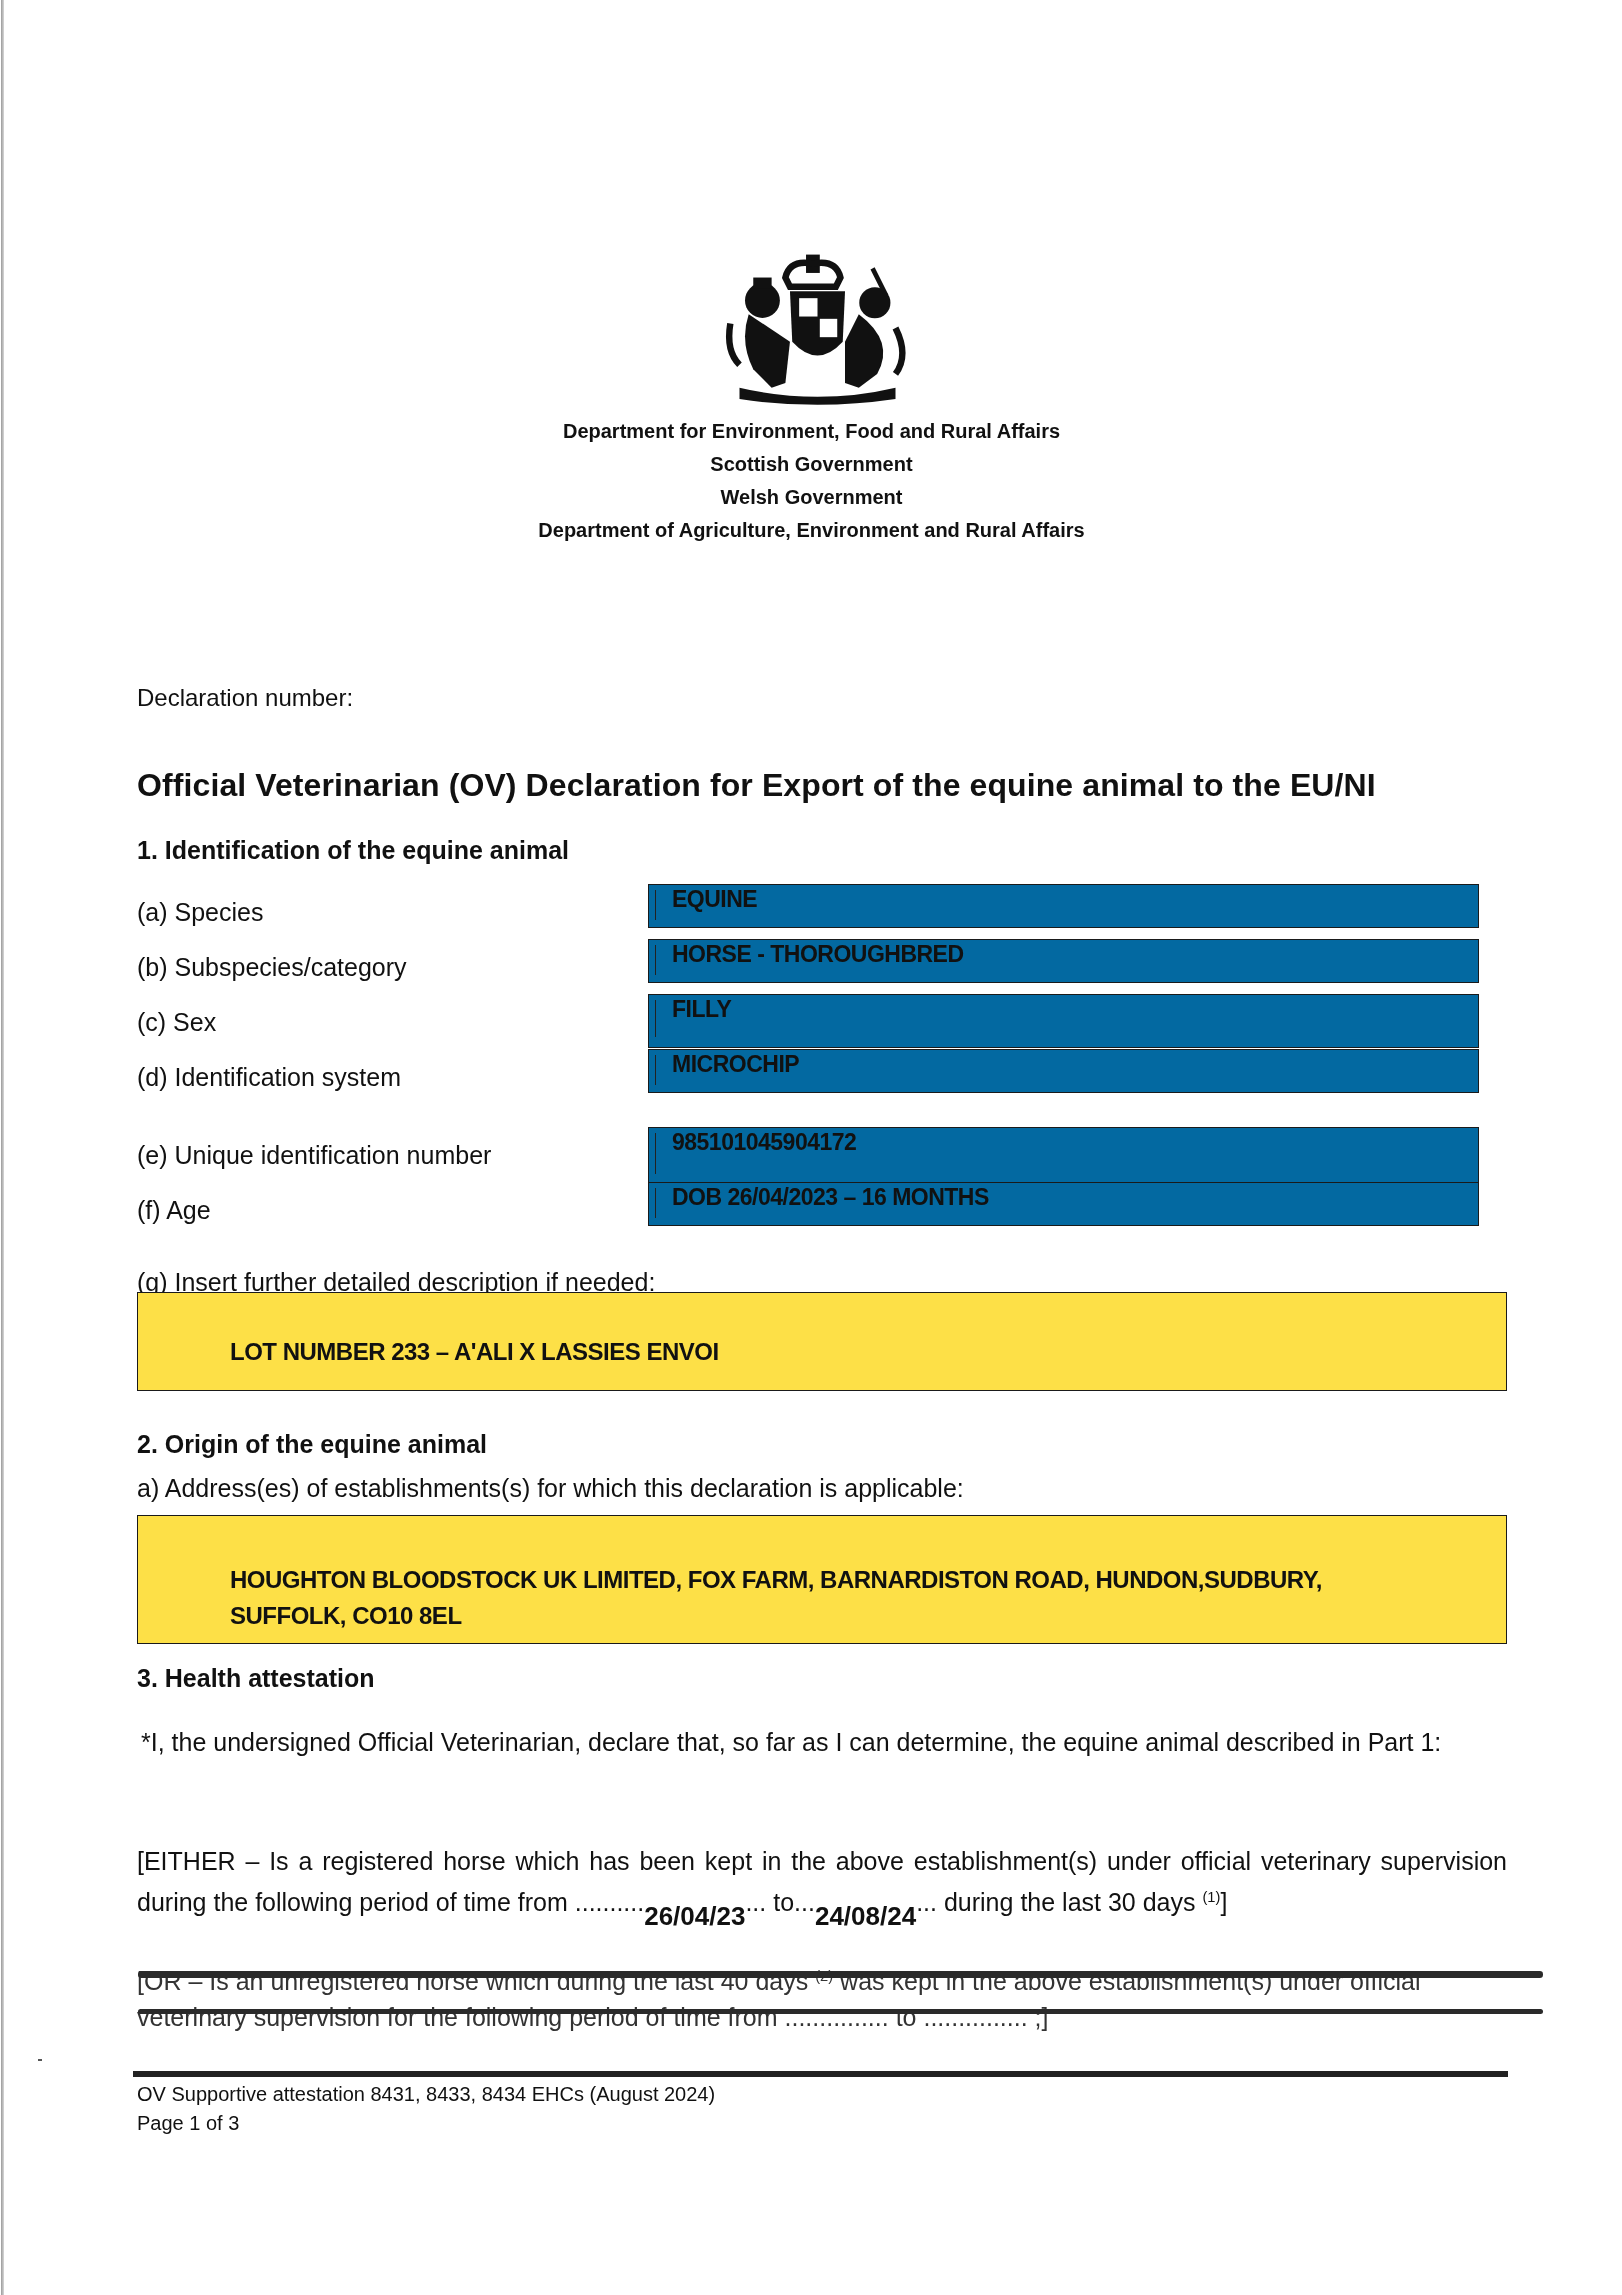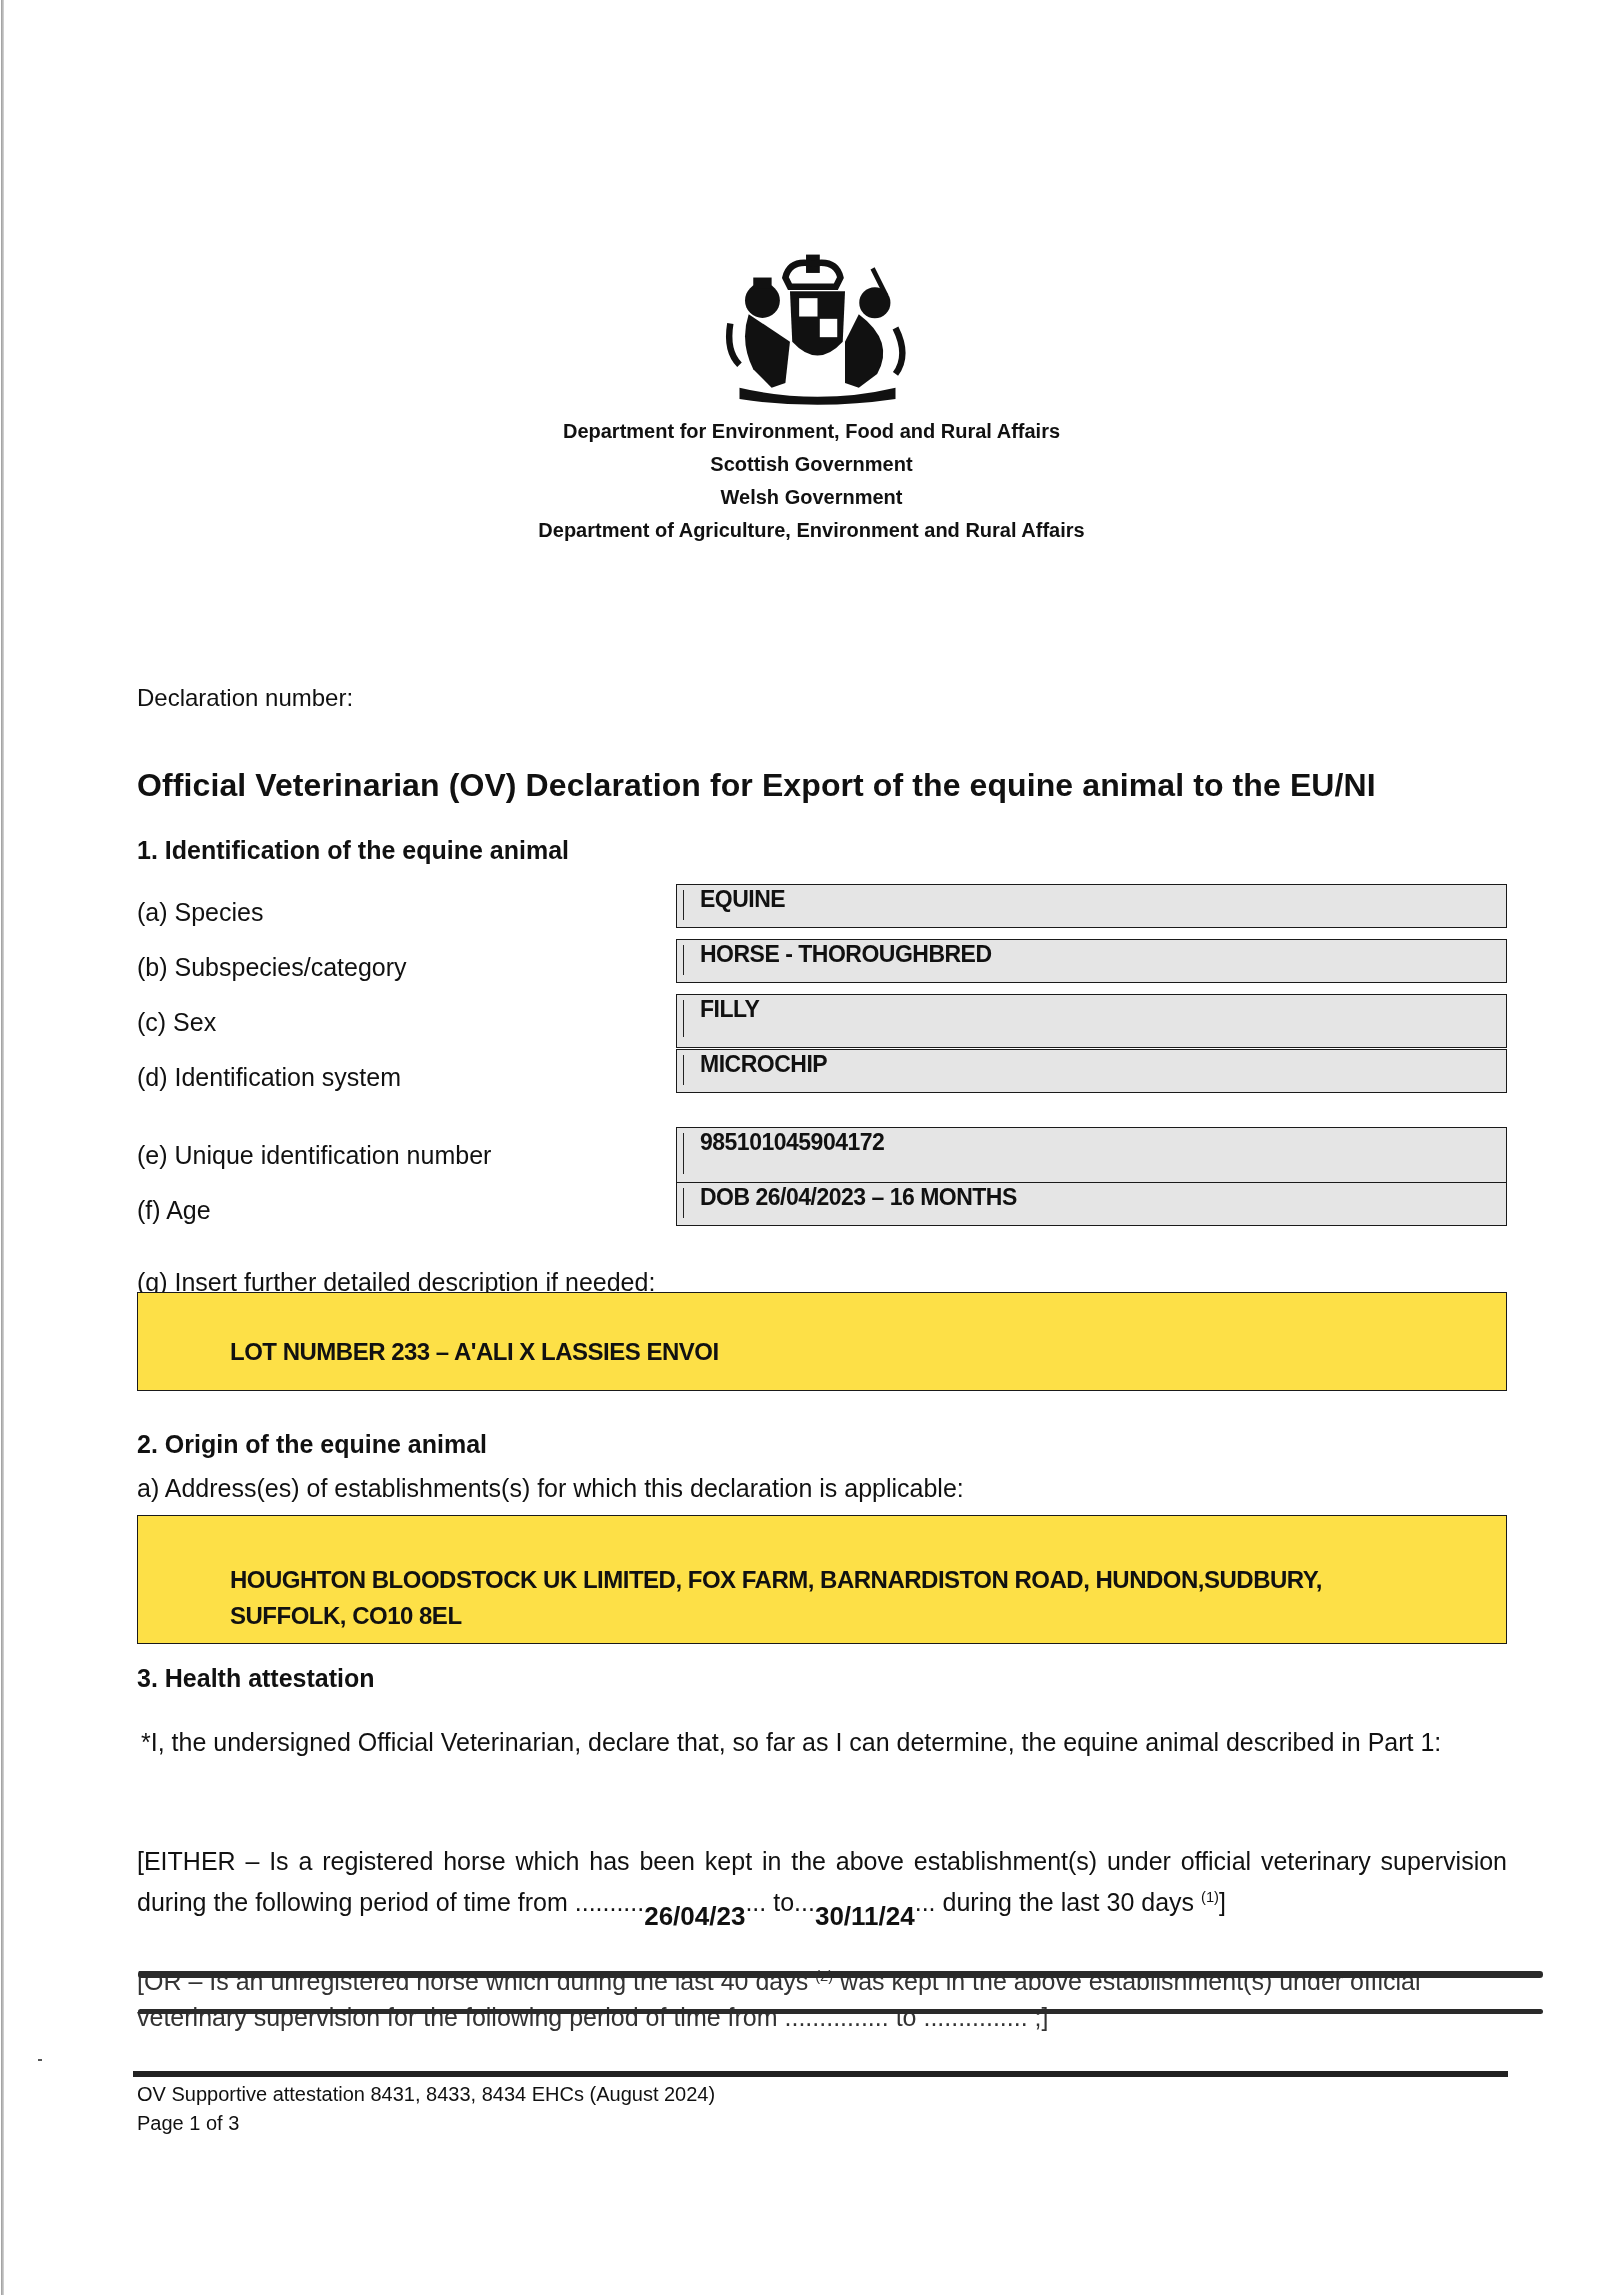--- a/index.html
+++ b/index.html
@@ -9,22 +9,22 @@
                background: linear-gradient(to right, #9a9a9a, #d8d8d8); }
   .crest { position: absolute; left: 721px; top: 250px; width: 193px; height: 156px; }
   .orgs { position: absolute; left: 0; width: 1623px; top: 415px; text-align: center;
           font-weight: bold; font-size: 20px; line-height: 33px; }
   .orgs div { white-space: nowrap; }
   .decl-num { position: absolute; left: 137px; top: 684px; font-size: 24px; }
   .doc-title { position: absolute; left: 137px; top: 767px; font-size: 32px; font-weight: bold;
                white-space: nowrap; letter-spacing: 0.1px; }
   .sec-head { position: absolute; left: 137px; font-size: 25px; font-weight: bold; white-space: nowrap; }
   .field-label { position: absolute; left: 137px; font-size: 25px; white-space: nowrap; }
-  .field-box { position: absolute; left: 676px; width: 831px; border: 1.8px solid #1a1a1a;
-               box-sizing: border-box; background: #e5e5e5; }
+  .field-box { position: absolute; left: 648px; width: 831px; border: 1.8px solid #1a1a1a;
+               box-sizing: border-box; background: #0369a1; }
   .field-box .tick { position: absolute; left: 5.5px; top: 4.6px; width: 1.4px; height: 72%; background:#222; }
   .field-box .val { position: absolute; left: 23px; top: 0.9px; font-size: 23px; font-weight: bold;
                     font-family: "Liberation Sans", sans-serif; white-space: nowrap; letter-spacing: -0.5px; }
   .big-box { position: absolute; left: 137px; width: 1370px; border: 1.8px solid #1a1a1a;
              box-sizing: border-box; background: #fde047; }
   .big-box .val { position: absolute; left: 92px; font-size: 24px; font-weight: bold; white-space: nowrap;
                   letter-spacing: -0.5px; line-height: 39px; }
   .sub-label { position: absolute; left: 137px; font-size: 25px; white-space: nowrap; }
   .para { position: absolute; left: 137px; width: 1370px; font-size: 25px; line-height: 36px; text-align: justify; }
   .hw { font-weight: bold; font-size: 26px; position: relative; top: 13.8px; }
@@ -119,21 +119,21 @@
   <span class="val" style="top:44px">HOUGHTON BLOODSTOCK UK LIMITED,  FOX FARM, BARNARDISTON ROAD, HUNDON,SUDBURY,</span>
   <span class="val" style="top:80px">SUFFOLK, CO10 8EL</span>
 </div>
 
 <div class="sec-head" style="top:1664px">3. Health attestation</div>
 <div class="para" style="top:1724px;left:141px;width:1366px">*I, the undersigned Official Veterinarian, declare that, so far as I can determine, the equine animal described in Part 1:</div>
 
 <div class="para" style="top:1843px">
   <span>[EITHER – Is a registered horse which has been kept in the above establishment(s) under official veterinary supervision during the following period of time from</span>
   <span>..........</span><span class="hw">26/04/23</span><span>...</span>
-  <span>to</span><span>...</span><span class="hw">30/11/24</span><span>...</span>
+  <span>to</span><span>...</span><span class="hw">24/08/24</span><span>...</span>
   <span>during the last 30 days</span>
   <sup>(1)</sup><span>]</span>
 </div>
 
 <div class="strike-para" style="top:1958px">
   <div>
     <span>[OR – Is an unregistered horse which during the last 40 days</span>
     <sup>(2)</sup>
     <span>was kept in the above establishment(s) under official</span>
   </div>

